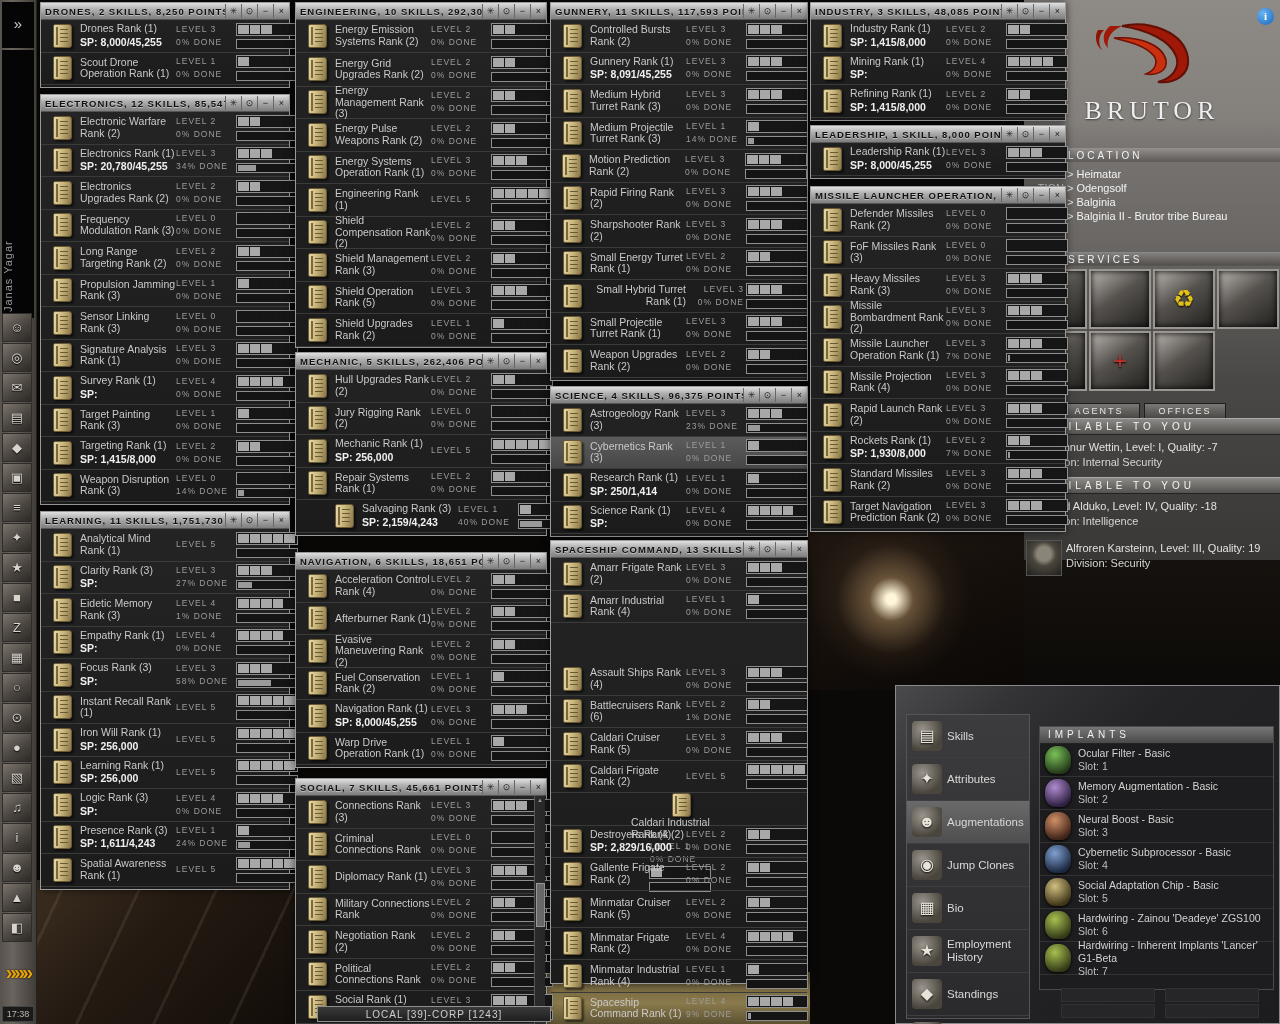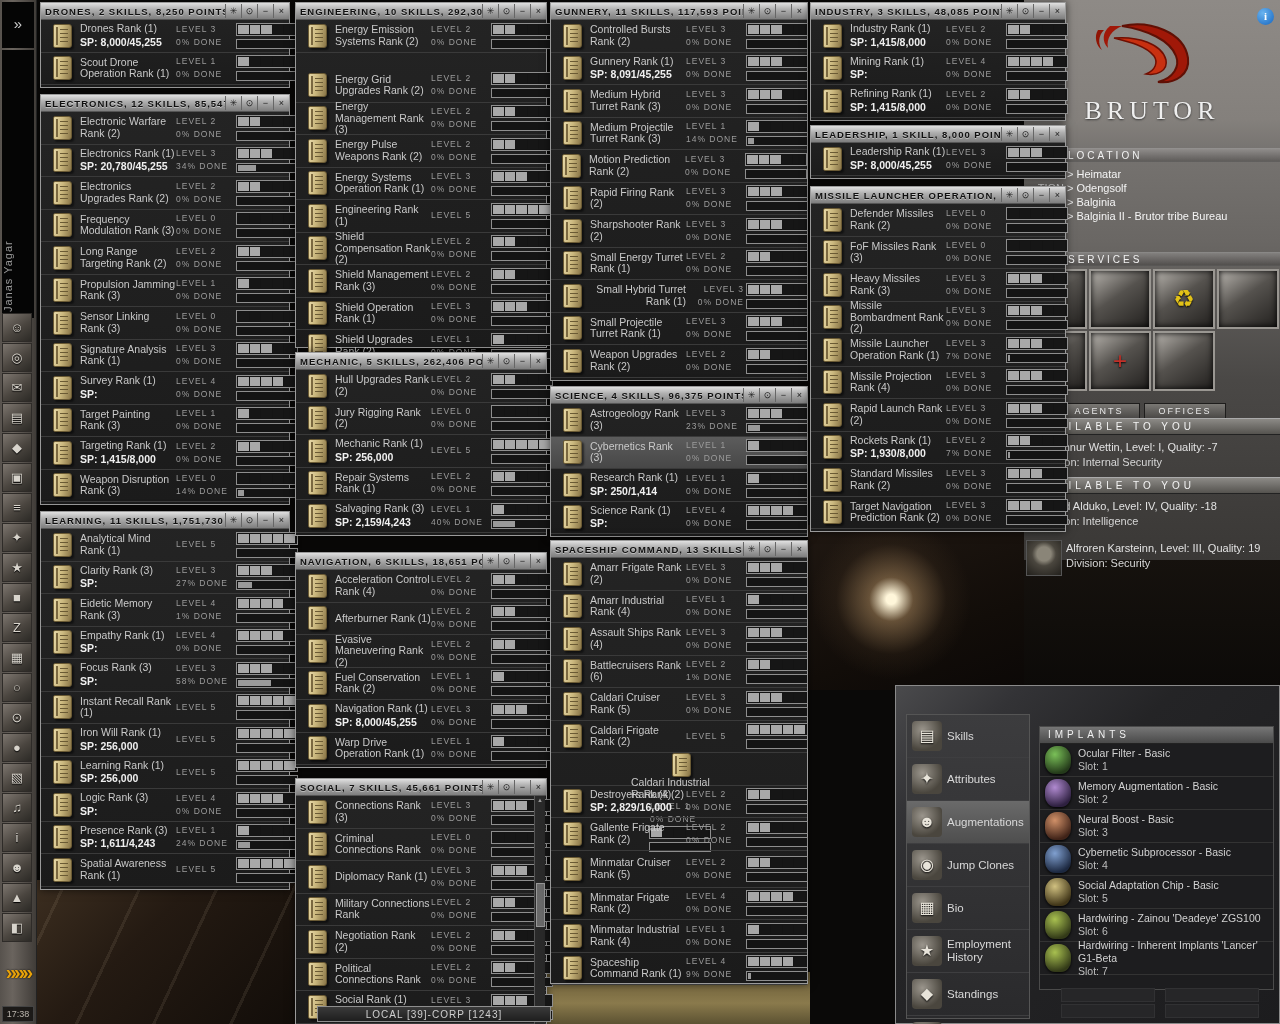--- a/index.html
+++ b/index.html
@@ -876,21 +876,21 @@
               <div class="lvbar">
                 <div class="seg on"></div>
                 <div class="seg on"></div>
                 <div class="seg"></div>
                 <div class="seg"></div>
                 <div class="seg"></div>
               </div>
               <div class="pbar"></div>
             </div>
           </div>
-          <div class="row" style="height: 34px; margin-top: 16px;">
+          <div class="row" style="height: 34px;">
             <div class="book"></div>
             <div class="nm-col">
               <div>Energy Grid Upgrades Rank (2)</div>
             </div>
             <div class="lv-col">
               <div>LEVEL 2</div>
               <div>0% DONE</div>
             </div>
             <div class="bars">
               <div class="lvbar">
@@ -1018,21 +1018,21 @@
                 <div class="seg"></div>
                 <div class="seg"></div>
                 <div class="seg"></div>
               </div>
               <div class="pbar"></div>
             </div>
           </div>
           <div class="row" style="height: 32.5px;">
             <div class="book"></div>
             <div class="nm-col">
-              <div>Shield Operation Rank (1)</div>
+              <div>Shield Operation Rank (5)</div>
             </div>
             <div class="lv-col">
               <div>LEVEL 3</div>
               <div>0% DONE</div>
             </div>
             <div class="bars">
               <div class="lvbar">
                 <div class="seg on"></div>
                 <div class="seg on"></div>
                 <div class="seg on"></div>
@@ -1146,21 +1146,21 @@
               <div class="lvbar">
                 <div class="seg on"></div>
                 <div class="seg on"></div>
                 <div class="seg"></div>
                 <div class="seg"></div>
                 <div class="seg"></div>
               </div>
               <div class="pbar"></div>
             </div>
           </div>
-          <div class="row" style="height: 32.5px;">
+          <div class="row" style="height: 32.5px; padding-left: 27px;">
             <div class="book"></div>
             <div class="nm-col">
               <div>Salvaging Rank (3)</div>
               <div class="nm-sp">SP: 2,159/4,243</div>
             </div>
             <div class="lv-col">
               <div>LEVEL 1</div>
               <div>40% DONE</div>
             </div>
             <div class="bars">
@@ -1838,21 +1838,21 @@
               <div class="lvbar">
                 <div class="seg on"></div>
                 <div class="seg"></div>
                 <div class="seg"></div>
                 <div class="seg"></div>
                 <div class="seg"></div>
               </div>
               <div class="pbar"></div>
             </div>
           </div>
-          <div class="row" style="height: 32.5px;">
+          <div class="row" style="height: 32.5px; margin-top: 40px;">
             <div class="book"></div>
             <div class="nm-col">
               <div>Assault Ships Rank (4)</div>
             </div>
             <div class="lv-col">
               <div>LEVEL 3</div>
               <div>0% DONE</div>
             </div>
             <div class="bars">
               <div class="lvbar">

